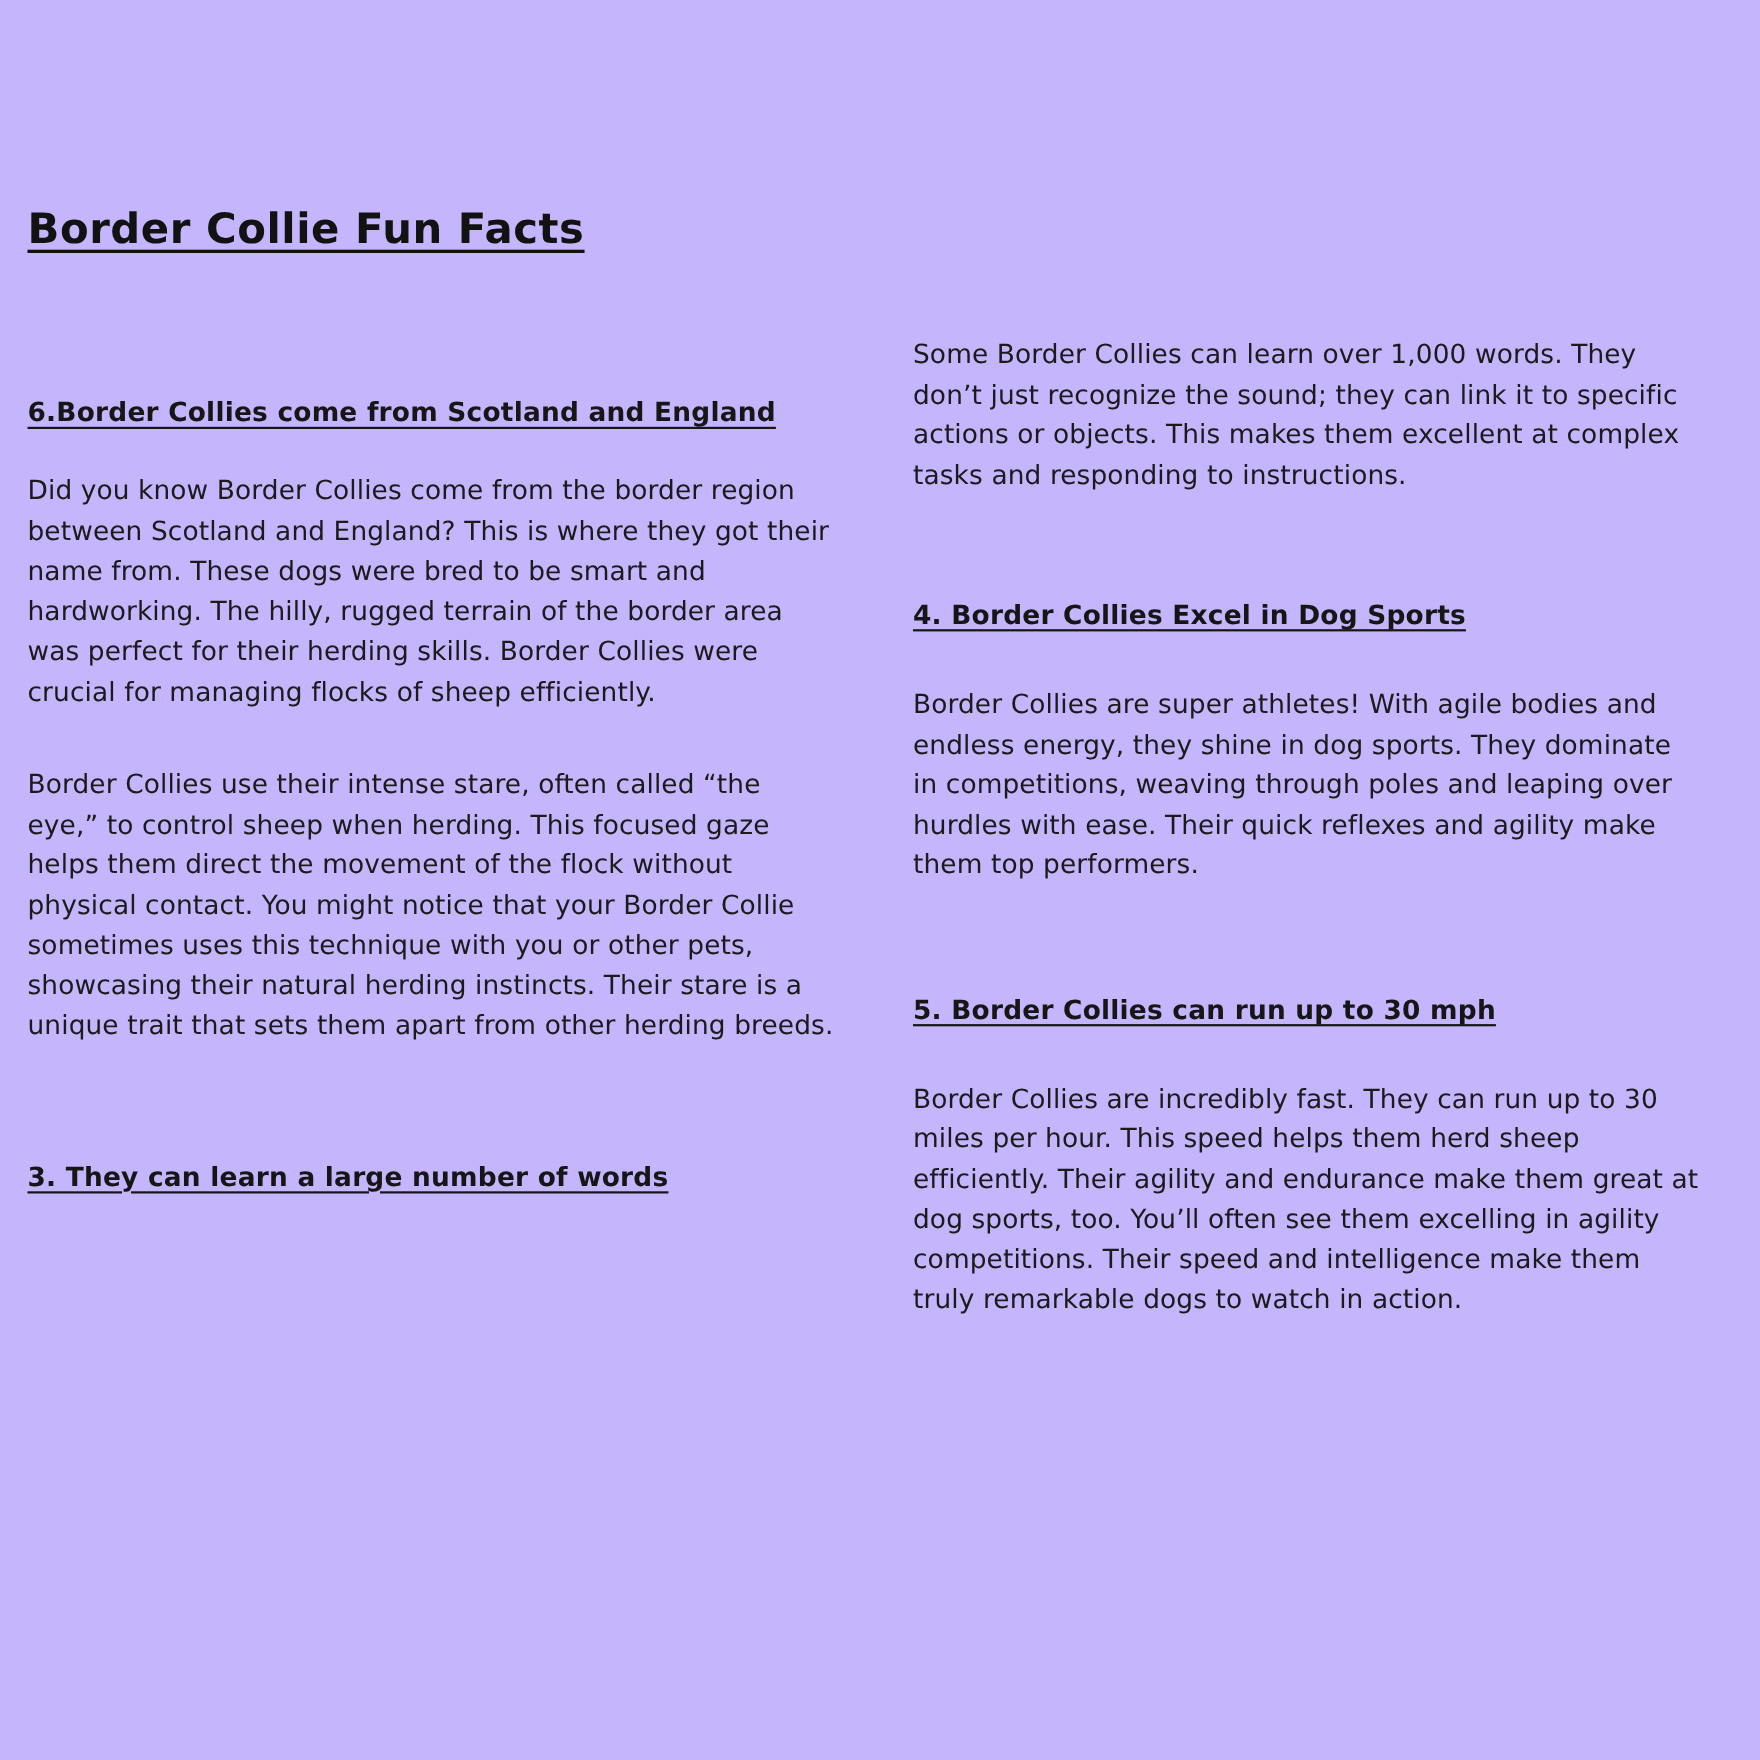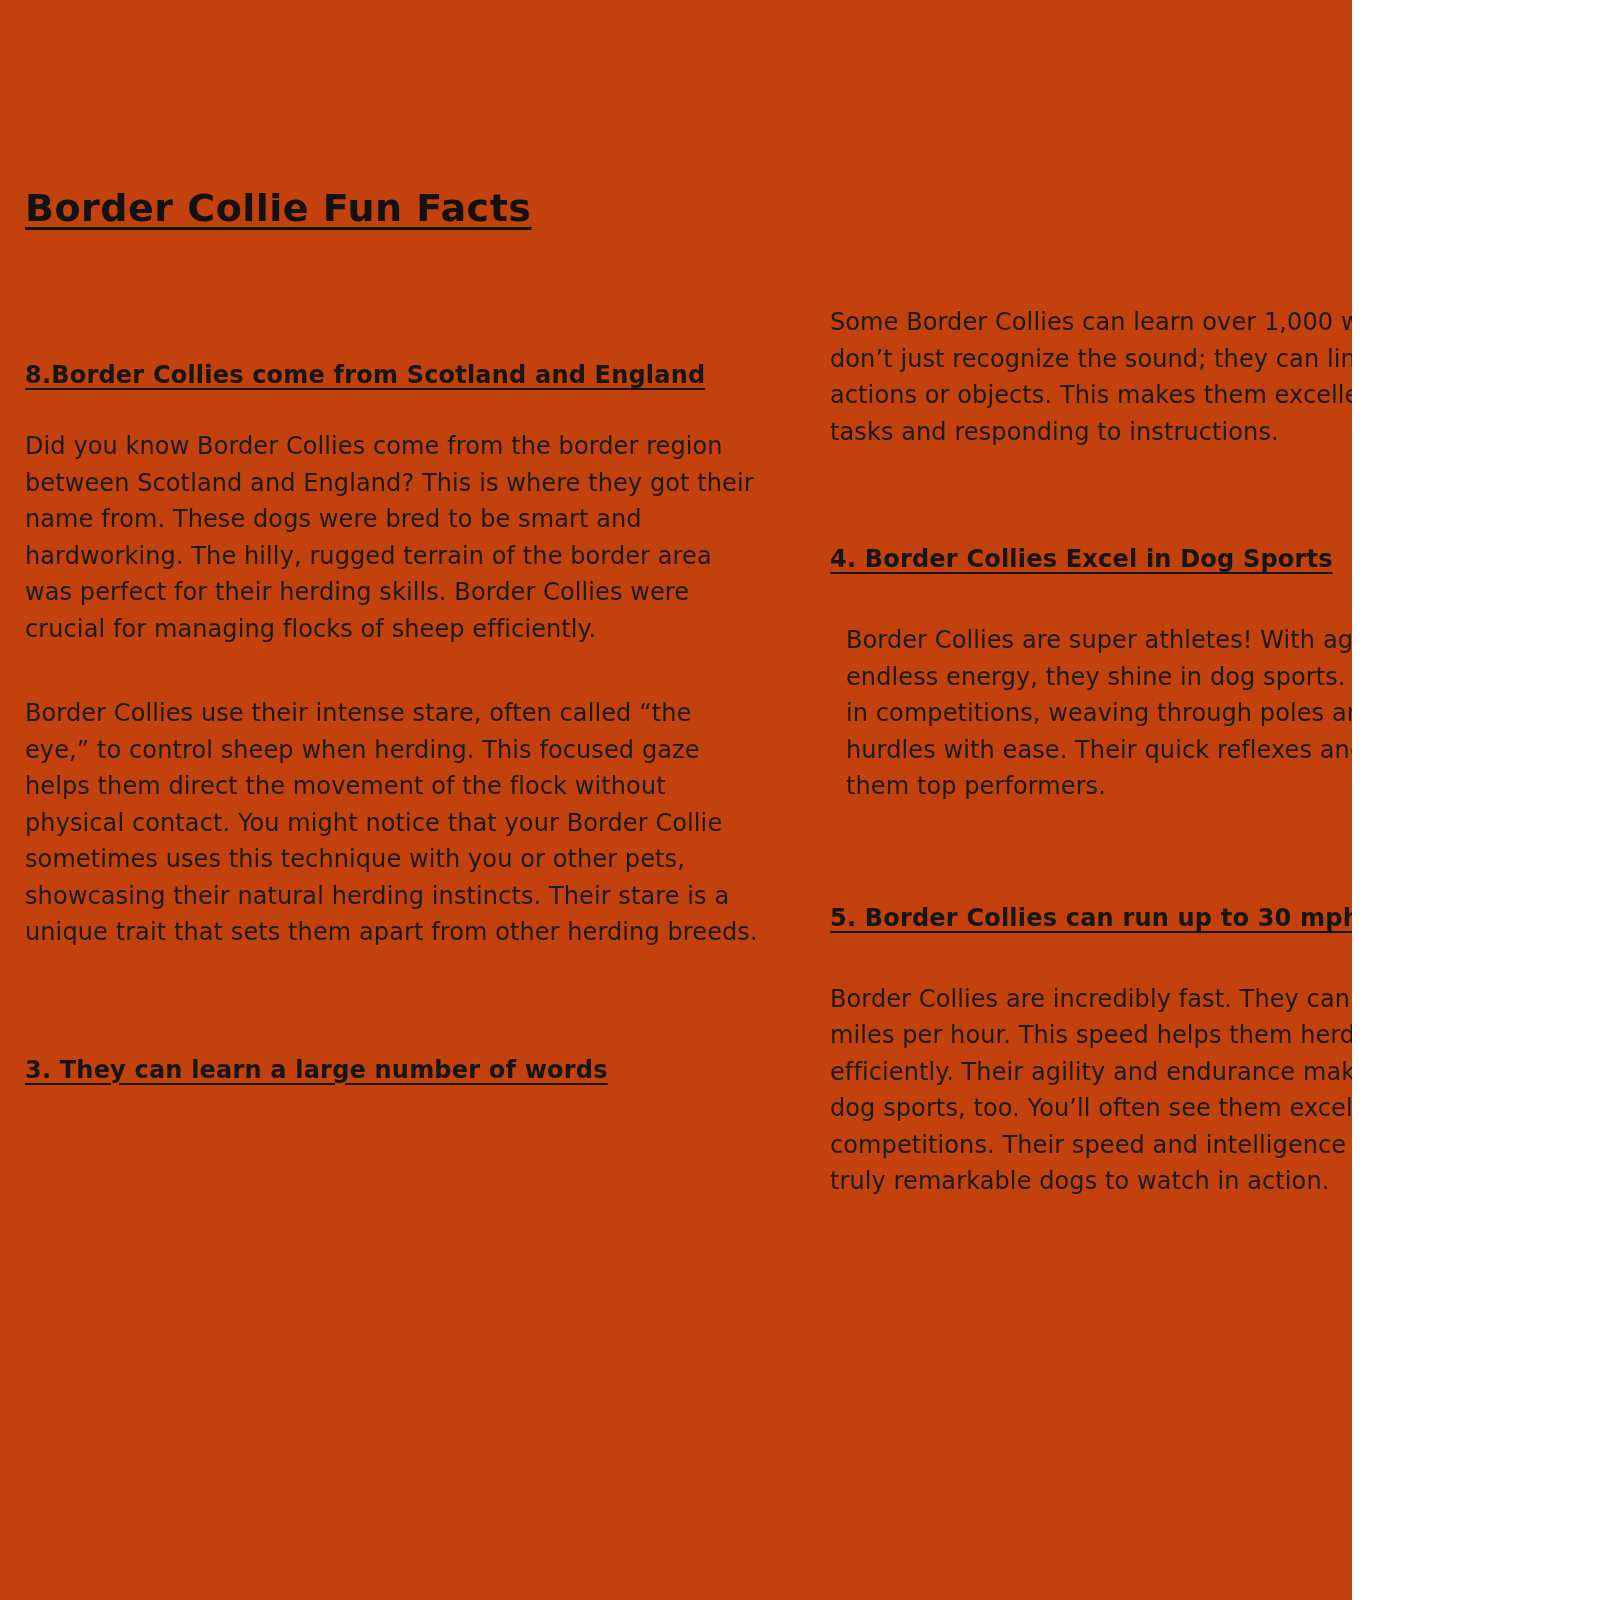--- a/index.html
+++ b/index.html
@@ -4,22 +4,22 @@
 <style>
   * { margin: 0; padding: 0; box-sizing: border-box; }
   html, body {
     width: 1600px; height: 1600px;
     background: #ffffff;
     font-family: "DejaVu Sans", "Liberation Sans", sans-serif;
     color: #161616;
   }
   .page {
     position: relative;
-    width: 1352px; height: 1600px;
-    background: #c2410c;
+    width: 1600px; height: 1600px;
+    background: #c4b5fd;
     overflow: hidden;
     text-decoration: underline;
   }
   .doc-title {
     position: absolute;
     left: 25px; top: 186px;
     font-size: 38px;
     font-weight: 700;
     letter-spacing: 0.5px;
     color: #121212;
@@ -50,33 +50,33 @@
   }
   
   .col-left .h1 { margin-top: 6px; }
   .col-left .p1 { margin-top: 36px; }
   .col-left .h2 { margin-top: 90px; }
   .col-left .p2 { margin-top: 48px; }
   .col-left .h3 { margin-top: 102px; }
   .col-left .p3 { margin-top: 50px; }
   .col-right .p3b { margin-top: 16px; }
   .col-right .h4  { margin-top: 92px; }
-  .col-right .p4  { margin-top: 46px; margin-left: 16px; }
+  .col-right .p4  { margin-top: 46px; }
   .col-right .h5  { margin-top: 96px; }
   .col-right .p5  { margin-top: 46px; }
 </style>
 </head>
 <body>
 
 <div class="page">
 
   <h1 class="doc-title">Border Collie Fun Facts</h1>
 
   <div class="col col-left">
-    <h2 class="section-heading h1">8.Border Collies come from Scotland and England</h2>
+    <h2 class="section-heading h1">6.Border Collies come from Scotland and England</h2>
     <p class="body-text p1">Did you know Border Collies come from the border region between Scotland and England? This is where they got their name from. These dogs were bred to be smart and hardworking. The hilly, rugged terrain of the border area was perfect for their herding skills. Border Collies were crucial for managing flocks of sheep efficiently.</p>
 
     <p class="body-text p2">Border Collies use their intense stare, often called “the eye,” to control sheep when herding. This focused gaze helps them direct the movement of the flock without physical contact. You might notice that your Border Collie sometimes uses this technique with you or other pets, showcasing their natural herding instincts. Their stare is a unique trait that sets them apart from other herding breeds.</p>
 
     <h2 class="section-heading h3">3. They can learn a large number of words</h2>
   </div>
 
   <div class="col col-right">
     <p class="body-text p3b">Some Border Collies can learn over 1,000 words. They don’t just recognize the sound; they can link it to specific actions or objects. This makes them excellent at complex tasks and responding to instructions.</p>
 

